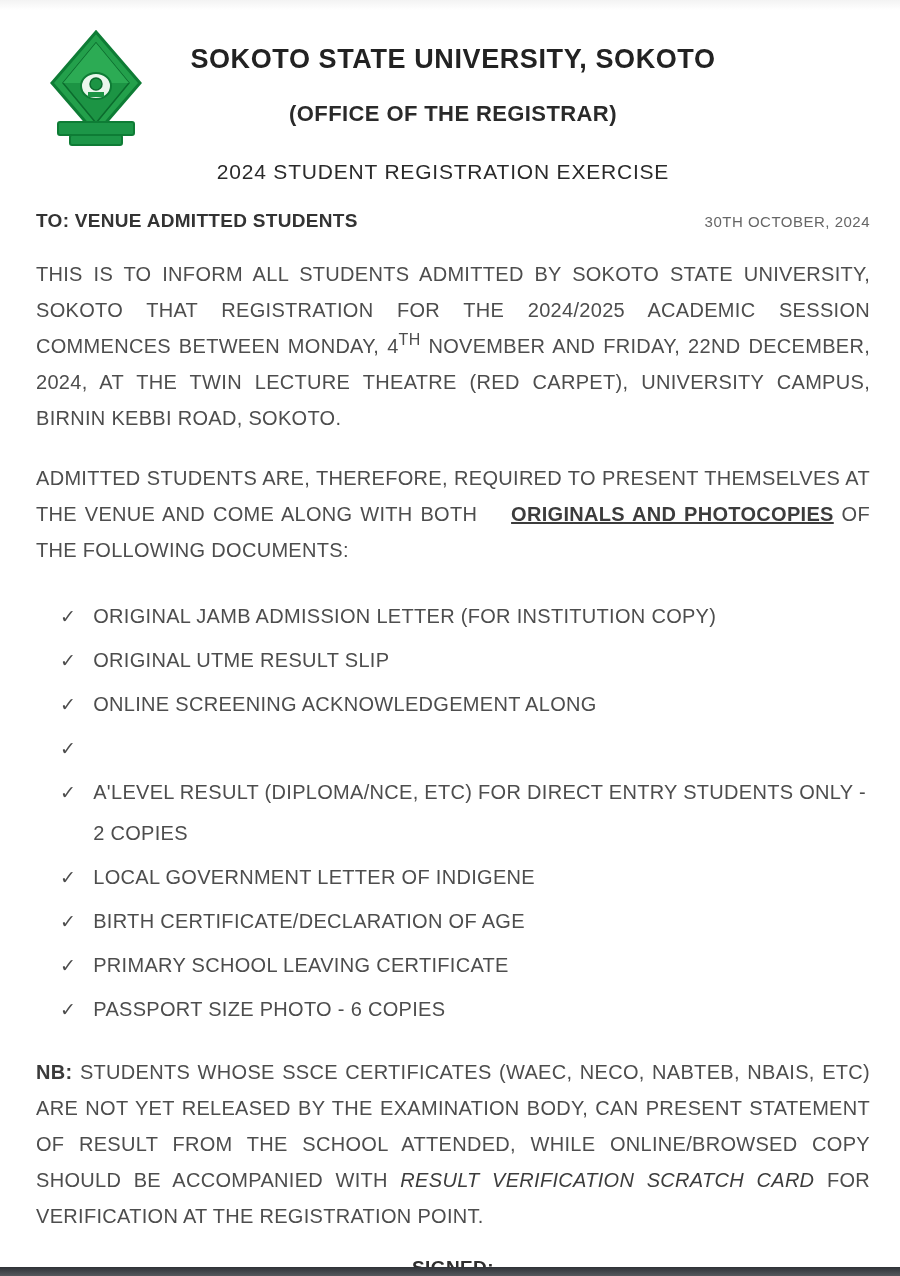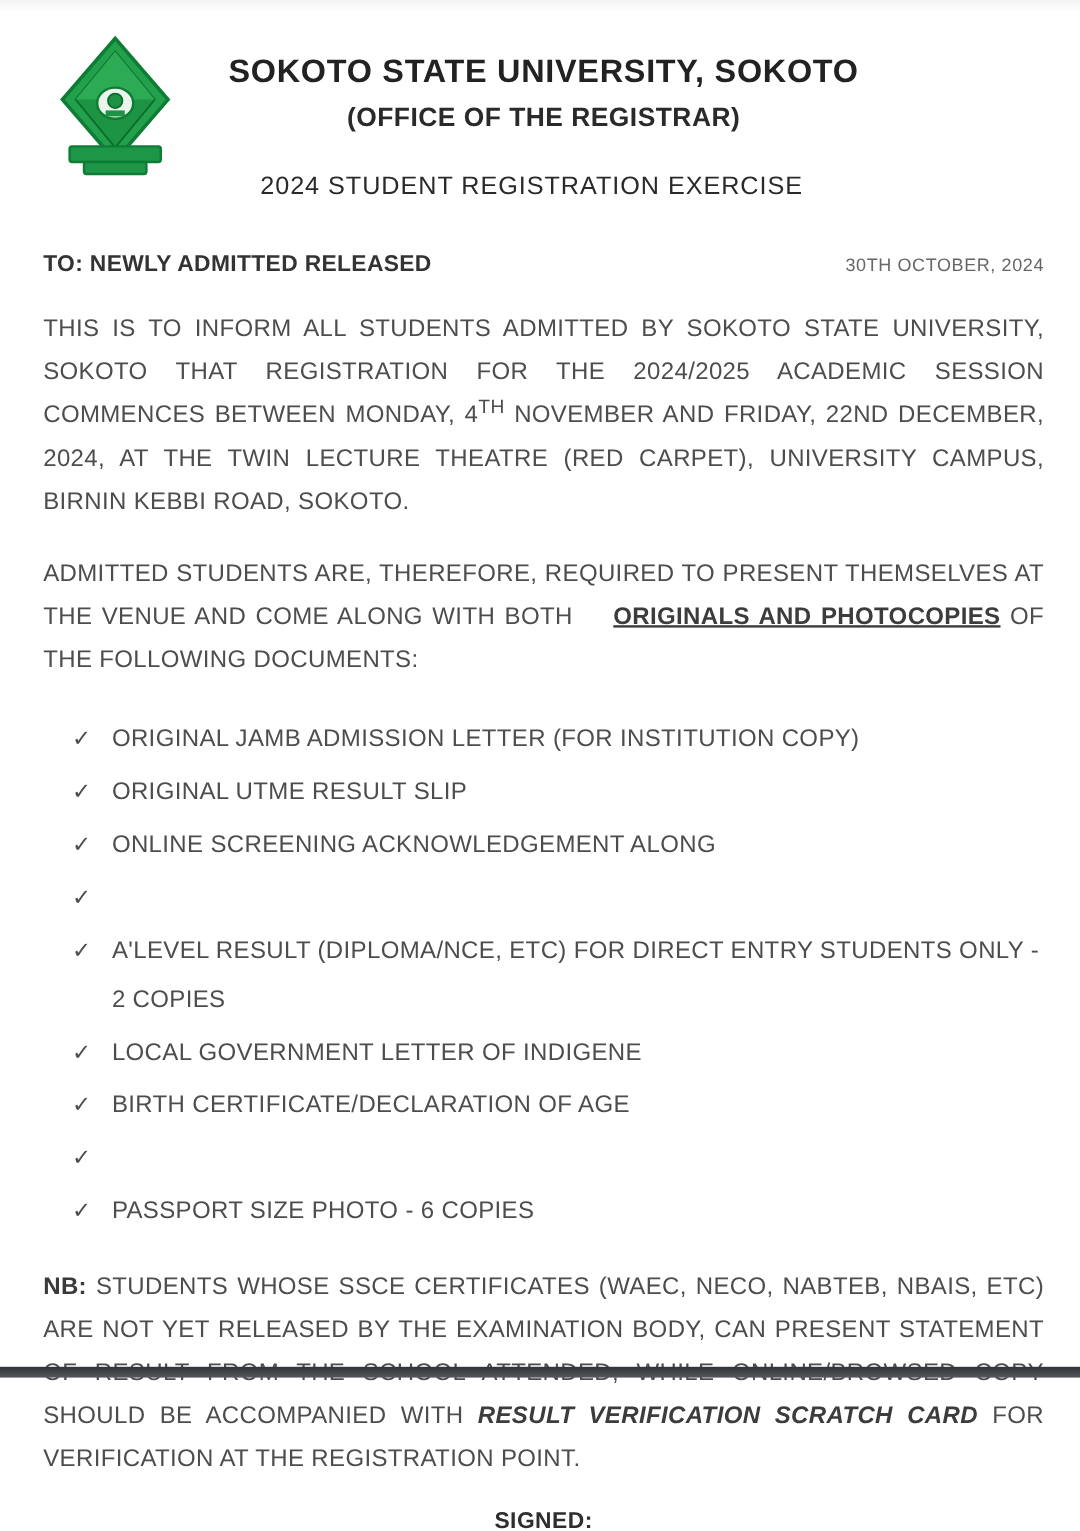--- a/index.html
+++ b/index.html
@@ -7,21 +7,21 @@
     padding: 0;
     width: 900px;
     height: 1276px;
     background: #ffffff;
     font-family: "Liberation Sans", sans-serif;
     overflow: hidden;
   }
   .page {
     position: relative;
     width: 900px;
-    height: 1148px;
+    height: 1276px;
     background: linear-gradient(#f3f3f3, #ffffff 10px);
     box-sizing: border-box;
     padding: 0 30px 0 36px;
   }
   
   .header { position: relative; height: 184px; }
   .logo {
     position: absolute;
     left: 10px;
     top: 30px;
@@ -34,21 +34,21 @@
     font-weight: bold;
     letter-spacing: 0.6px;
     color: #222222;
     margin: 0;
   }
   .office-title {
     font-size: 22px;
     font-weight: bold;
     letter-spacing: 0.4px;
     color: #2a2a2a;
-    margin: 10px 0 0 0;
+    margin: 26px 0 0 0;
   }
   .exercise-title {
     font-size: 21px;
     font-weight: normal;
     letter-spacing: 0.8px;
     color: #2a2a2a;
     margin: 33px 20px 0 0;
   }
   
   .to-row {
@@ -78,21 +78,21 @@
     color: #4d4d4d;
   }
   .para sup { font-size: 16px; line-height: 0; }
   .bold-underline {
     font-weight: bold;
     text-decoration: underline;
     color: #3c3c3c;
     margin-left: 26px;
   }
   .bold-italic {
-    font-weight: bold;
+    font-weight: normal;
     font-style: italic;
     color: #3c3c3c;
   }
   .nb-label { font-weight: bold; color: #3a3a3a; }
   
   .checklist {
     list-style: none;
     margin: 28px 0 0 0;
     padding: 0 0 0 24px;
   }
@@ -151,21 +151,21 @@
       </svg>
     </div>
     <div class="titles">
       <div class="university-title">SOKOTO STATE UNIVERSITY, SOKOTO</div>
       <div class="office-title">(OFFICE OF THE REGISTRAR)</div>
       <div class="exercise-title">2024 STUDENT REGISTRATION EXERCISE</div>
     </div>
   </div>
 
   <div class="to-row">
-    <span class="to-label">TO: NEWLY ADMITTED RELEASED</span>
+    <span class="to-label">TO: VENUE ADMITTED STUDENTS</span>
     <span class="date">30TH OCTOBER, 2024</span>
   </div>
 
   <p class="para"><span>THIS IS TO INFORM ALL STUDENTS ADMITTED BY SOKOTO STATE UNIVERSITY, SOKOTO THAT REGISTRATION FOR THE 2024/2025 ACADEMIC SESSION COMMENCES BETWEEN MONDAY, 4</span><sup>TH</sup><span> NOVEMBER AND FRIDAY, 22ND DECEMBER, 2024, AT THE TWIN LECTURE THEATRE (RED CARPET), UNIVERSITY CAMPUS, BIRNIN KEBBI ROAD, SOKOTO.</span></p>
 
   <p class="para"><span>ADMITTED STUDENTS ARE, THEREFORE, REQUIRED TO PRESENT THEMSELVES AT THE VENUE AND COME ALONG WITH BOTH </span><span class="bold-underline">ORIGINALS AND PHOTOCOPIES</span><span> OF THE FOLLOWING DOCUMENTS:</span></p>
 
   <ul class="checklist">
     <li>
         <span class="checkmark">✓</span>
@@ -189,20 +189,21 @@
     <li>
         <span class="checkmark">✓</span>
         <span>LOCAL GOVERNMENT LETTER OF INDIGENE</span>
       </li>
     <li>
         <span class="checkmark">✓</span>
         <span>BIRTH CERTIFICATE/DECLARATION OF AGE</span>
       </li>
     <li>
         <span class="checkmark">✓</span>
+        <span>PRIMARY SCHOOL LEAVING CERTIFICATE</span>
       </li>
     <li>
         <span class="checkmark">✓</span>
         <span>PASSPORT SIZE PHOTO - 6 COPIES</span>
       </li>
   </ul>
 
   <p class="para"><span class="nb-label">NB:</span><span> STUDENTS WHOSE SSCE CERTIFICATES (WAEC, NECO, NABTEB, NBAIS, ETC) ARE NOT YET RELEASED BY THE EXAMINATION BODY, CAN PRESENT STATEMENT OF RESULT FROM THE SCHOOL ATTENDED, WHILE ONLINE/BROWSED COPY SHOULD BE ACCOMPANIED WITH </span><span class="bold-italic">RESULT VERIFICATION SCRATCH CARD</span><span> FOR VERIFICATION AT THE REGISTRATION POINT.</span></p>
 
   <div class="footer">

